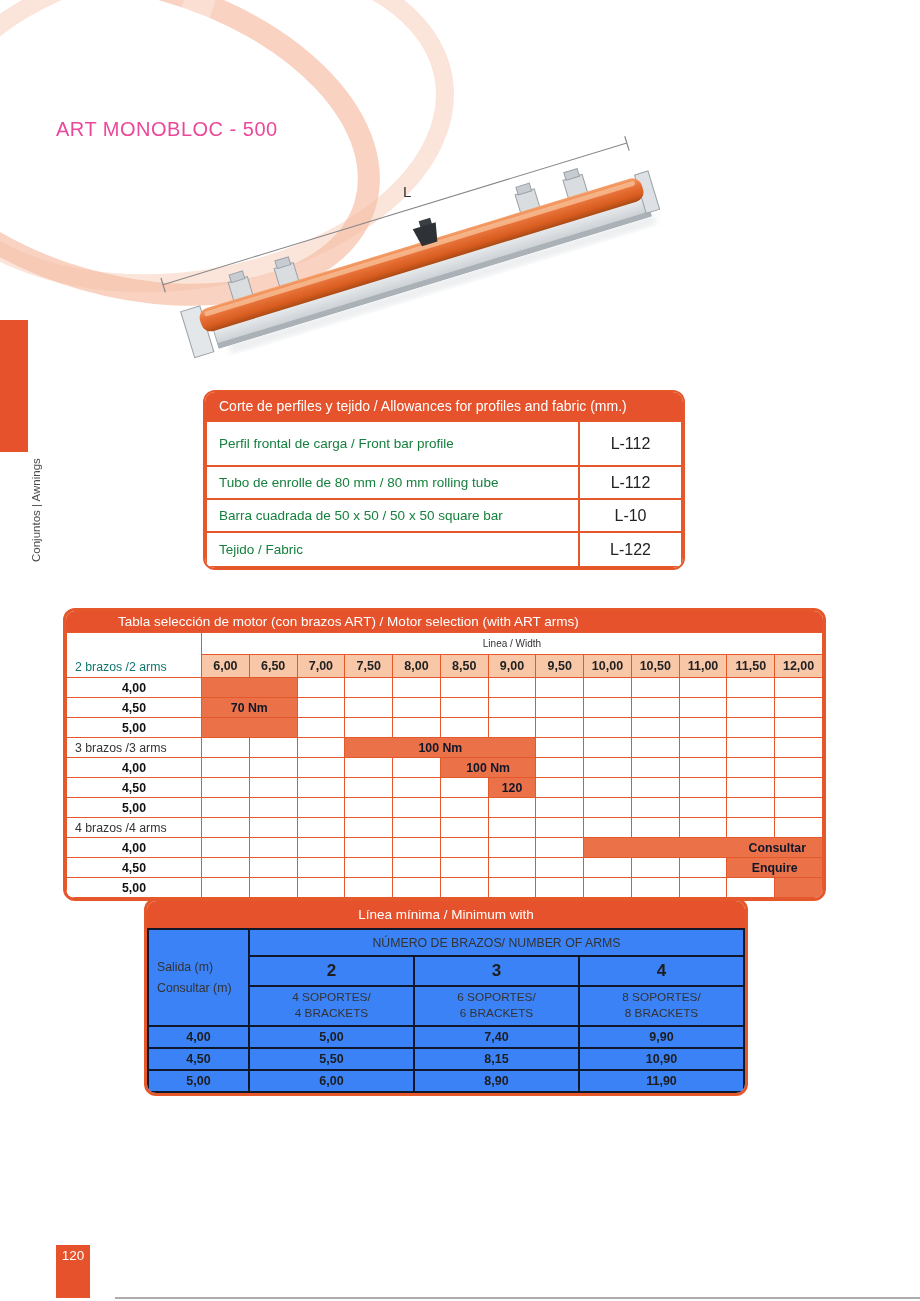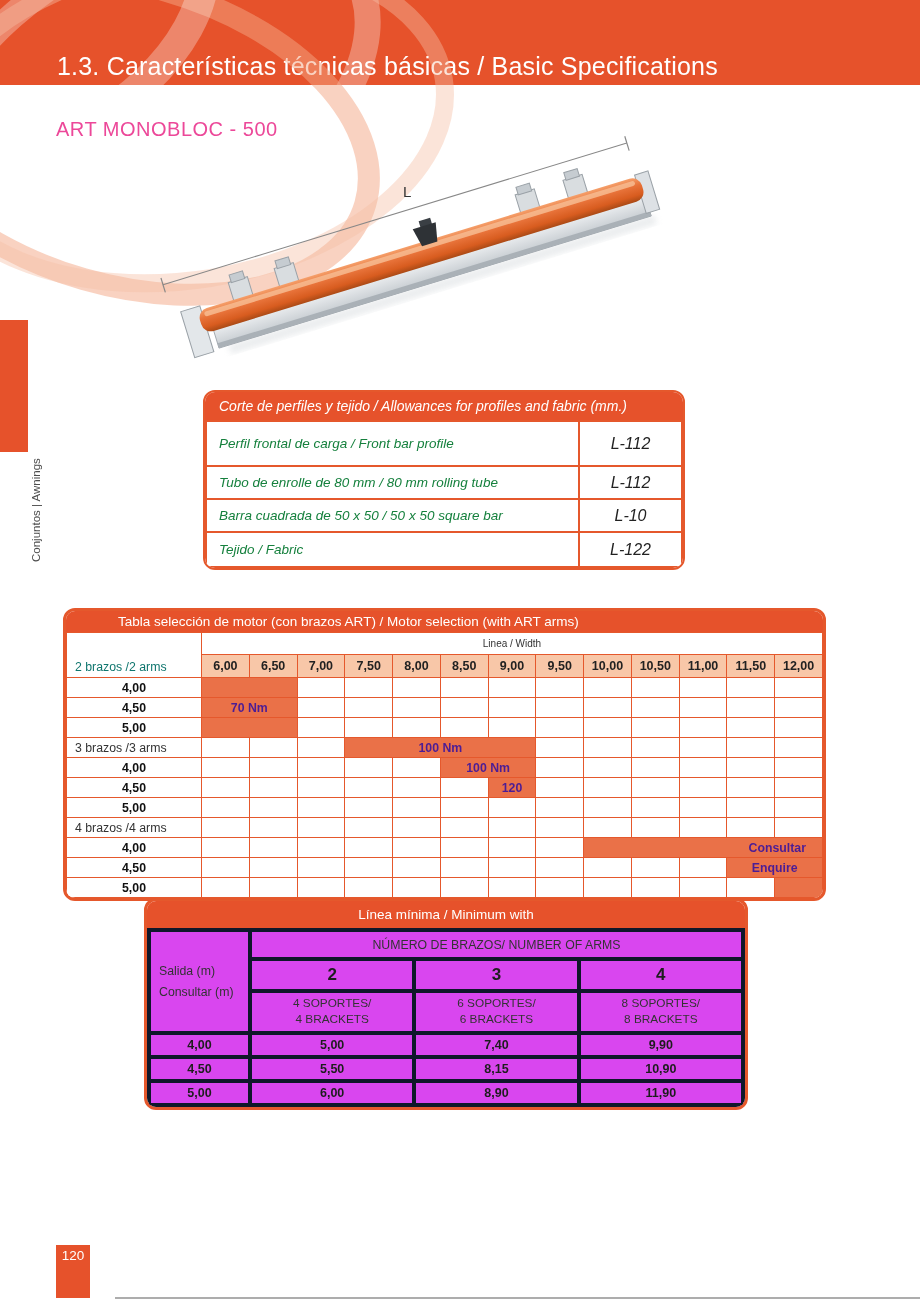--- a/index.html
+++ b/index.html
@@ -22,21 +22,21 @@
                     transform-origin:0 0;font-size:11.5px;color:#4d4d4d;white-space:nowrap;}
 
   
   .figure{position:absolute;left:160px;top:135px;}
 
   
   .twrap{position:absolute;border:3px solid #e5582c;border-radius:12px;overflow:hidden;background:#fff;}
   .thead-bar{background:#e6522b;color:#fff;}
 
   
-  #t1{left:203px;top:390px;width:478px;border-width:2px;font-style:italic;}
+  #t1{left:203px;top:390px;width:478px;border-width:2px;}
   #t1 .thead-bar{height:28px;line-height:28px;font-size:14px;padding-left:14px;white-space:nowrap;}
   #t1 table{border-collapse:collapse;width:100%;table-layout:fixed;}
   #t1 td{border:2px solid #e5582c;background:#fff;}
   #t1 td.lab{font-size:13.5px;color:#15803d;padding-left:12px;}
   #t1 td.val{width:99px;text-align:center;font-size:16px;color:#222;}
   #t1 tr:nth-child(1) td{height:41px;}
   #t1 tr:nth-child(2) td,#t1 tr:nth-child(3) td{height:29px;}
   #t1 tr:nth-child(4) td{height:31px;}
 
   
@@ -44,51 +44,48 @@
   #t2 .thead-bar{height:21px;line-height:21px;font-size:13.5px;padding-left:52px;white-space:nowrap;}
   #t2 table{border-collapse:collapse;width:100%;table-layout:fixed;}
   #t2 col.c0{width:135px;}
   #t2 td,#t2 th{border:1.5px solid #e5582c;background:#fff;height:19px;padding:0;
                 font-size:12.3px;text-align:center;vertical-align:middle;overflow:hidden;}
   #t2 td.linea{font-size:10px;color:#333;height:21px;font-weight:400;}
   #t2 td.corner{vertical-align:bottom;text-align:left;padding:0 0 3px 8px;font-size:12.3px;color:#0f766e;}
   #t2 th{background:#f8c7a8;color:#222;font-weight:bold;font-size:12.5px;height:22px;}
   #t2 td.rowlab.num{font-weight:bold;color:#111;}
   #t2 td.rowlab.group{text-align:left;padding-left:8px;color:#333;}
-  #t2 td.fill{background:#ea7148;color:#4c1d95;font-weight:bold;}
+  #t2 td.fill{background:#ea7148;color:#0f172a;font-weight:bold;}
   #t2 td.fill.right{text-align:right;padding-right:16px;}
 
   
   #t3{left:144px;top:898px;width:598px;}
   #t3 .thead-bar{height:27px;line-height:27px;font-size:13.5px;text-align:center;}
   #t3 table{border-collapse:collapse;width:100%;table-layout:fixed;}
-  #t3 td{border:4px solid #0f172a;background:#d946ef;text-align:center;vertical-align:middle;
+  #t3 td{border:2px solid #0f172a;background:#3b82f6;text-align:center;vertical-align:middle;
          font-size:12.3px;color:#333;padding:0;}
   #t3 col.p{width:101px;}
   #t3 td.salida{text-align:left;padding-left:8px;}
   #t3 td.salida div{margin:7px 0;}
   #t3 tr.armsrow td{height:25px;}
   #t3 td.count{font-size:17px;font-weight:bold;color:#1d1d1d;height:28px;}
   #t3 td.sop{height:38px;font-size:11.8px;line-height:1.35;}
   #t3 tr.datarow td{height:20px;font-weight:bold;color:#1d1d1d;font-size:12.5px;}
 
   
   .page-num-box{position:absolute;left:56px;top:1245px;width:34px;height:53px;background:#e6522b;
                 color:#fff;font-size:13.5px;text-align:center;}
   .page-num-box span{display:block;margin-top:3px;}
   .bottom-edge{position:absolute;left:115px;top:1297px;width:805px;height:2px;background:#8a8a8a;opacity:.7;}
 </style>
 </head>
 <body>
 
 <div id="page">
 
-  <div class="band">
-    <div class="band-title">1.3. Características técnicas básicas / Basic Specifications</div>
-  </div>
   <svg class="swirl" width="520" height="360" viewBox="0 0 520 360">
     <ellipse cx="150" cy="90" rx="235" ry="140" transform="rotate(-28 150 90)" fill="none" stroke="rgba(255,255,255,0.30)" stroke-width="26"></ellipse>
     <ellipse cx="125" cy="135" rx="250" ry="150" transform="rotate(16 125 135)" fill="none" stroke="rgba(243,166,132,0.50)" stroke-width="22"></ellipse>
     <ellipse cx="185" cy="120" rx="262" ry="160" transform="rotate(-9 185 120)" fill="none" stroke="rgba(246,190,165,0.42)" stroke-width="18"></ellipse>
     <ellipse cx="35" cy="25" rx="185" ry="112" transform="rotate(-30 35 25)" fill="none" stroke="rgba(255,255,255,0.30)" stroke-width="30"></ellipse>
   </svg>
 
   <div class="product-title">ART MONOBLOC - 500</div>
 
   <div class="left-tab"></div>

